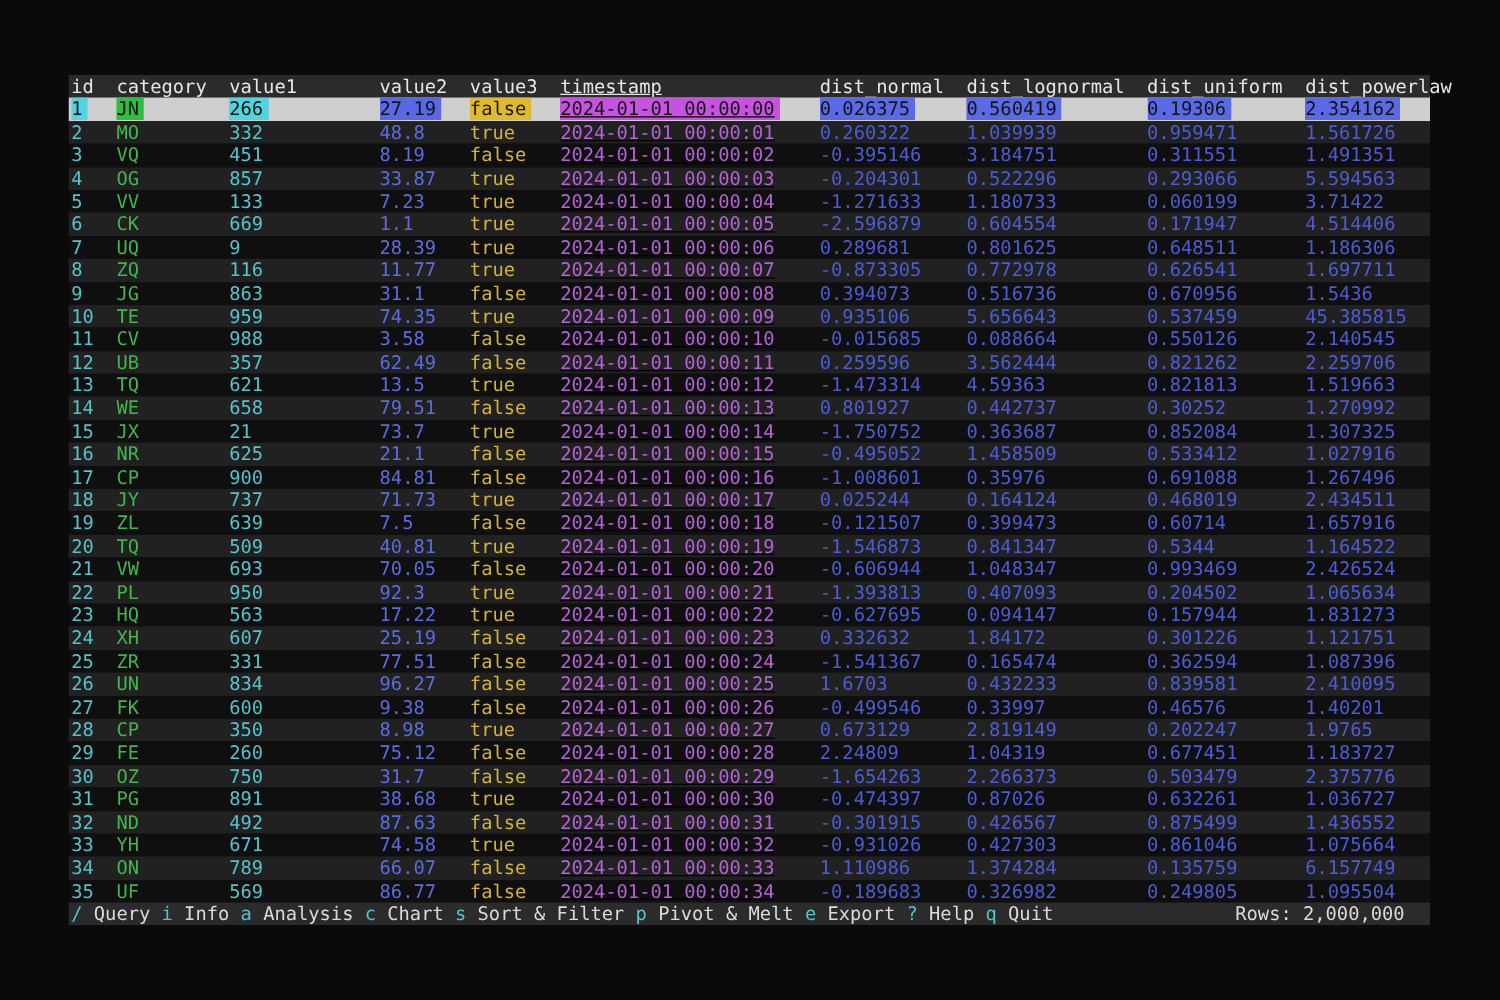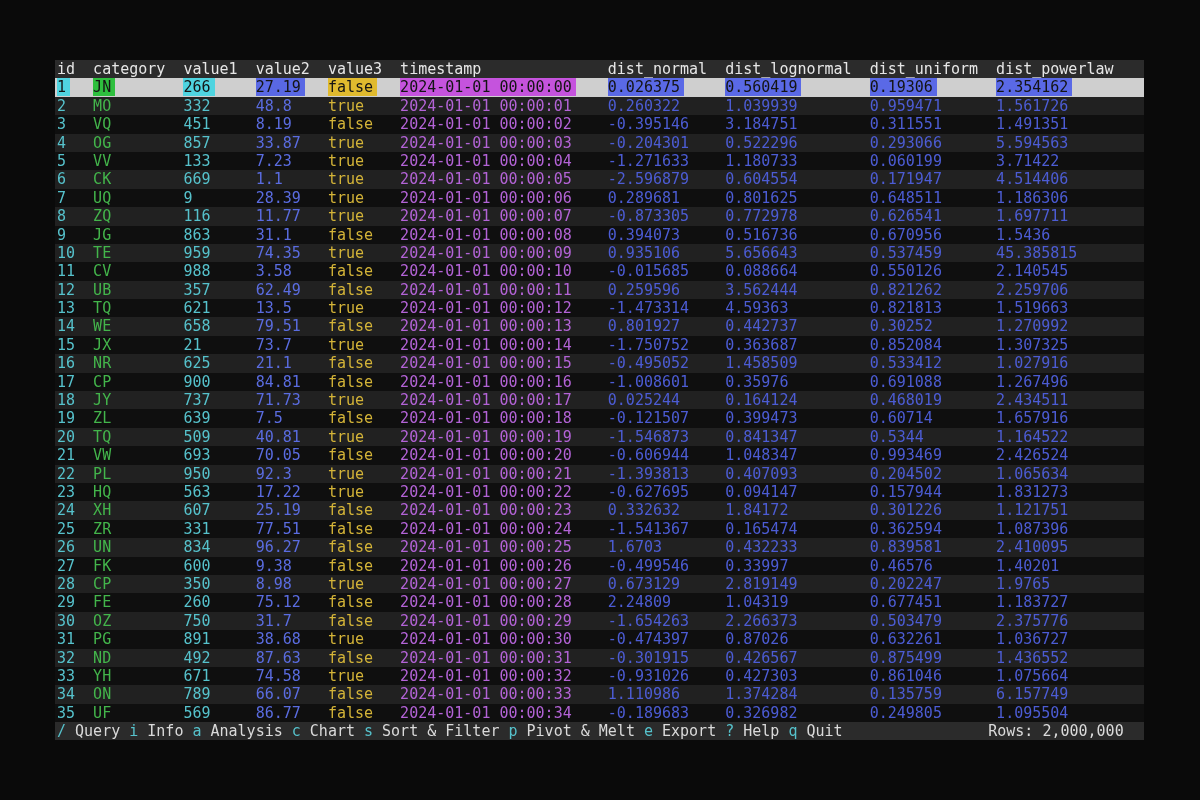--- a/index.html
+++ b/index.html
@@ -23,23 +23,23 @@
   }
   .row:nth-child(odd)  { background: var(--c-row_odd_bg); }
   .row:nth-child(even) { background: var(--c-row_even_bg); }
   .row.selected { background: var(--c-selected_row_bg); }
   .cell { display: inline-block; overflow: hidden; vertical-align: top; height: 18.4px; }
   .selected .v { padding-right: 4px; }
   
   .col-id             { width: 4ch; }
   .col-category       { width: 10ch; }
   .col-value1         { width: 8ch; }
-  .col-value2         { width: 8ch; }
+  .col-value2         { width: 8ch; margin-left: 48px; }
   .col-value3         { width: 8ch; }
-  .col-timestamp      { width: 23ch; }
+  .col-timestamp      { width: 23ch; text-decoration: underline; }
   .col-dist_normal    { width: 13ch; }
   .col-dist_lognormal { width: 16ch; }
   .col-dist_uniform   { width: 14ch; }
   .col-dist_powerlaw  { width: 16ch; }
   .status {
     background: var(--c-statusbar_bg);
     color: var(--c-statusbar_fg);
     display: flex;
     justify-content: space-between;
   }

